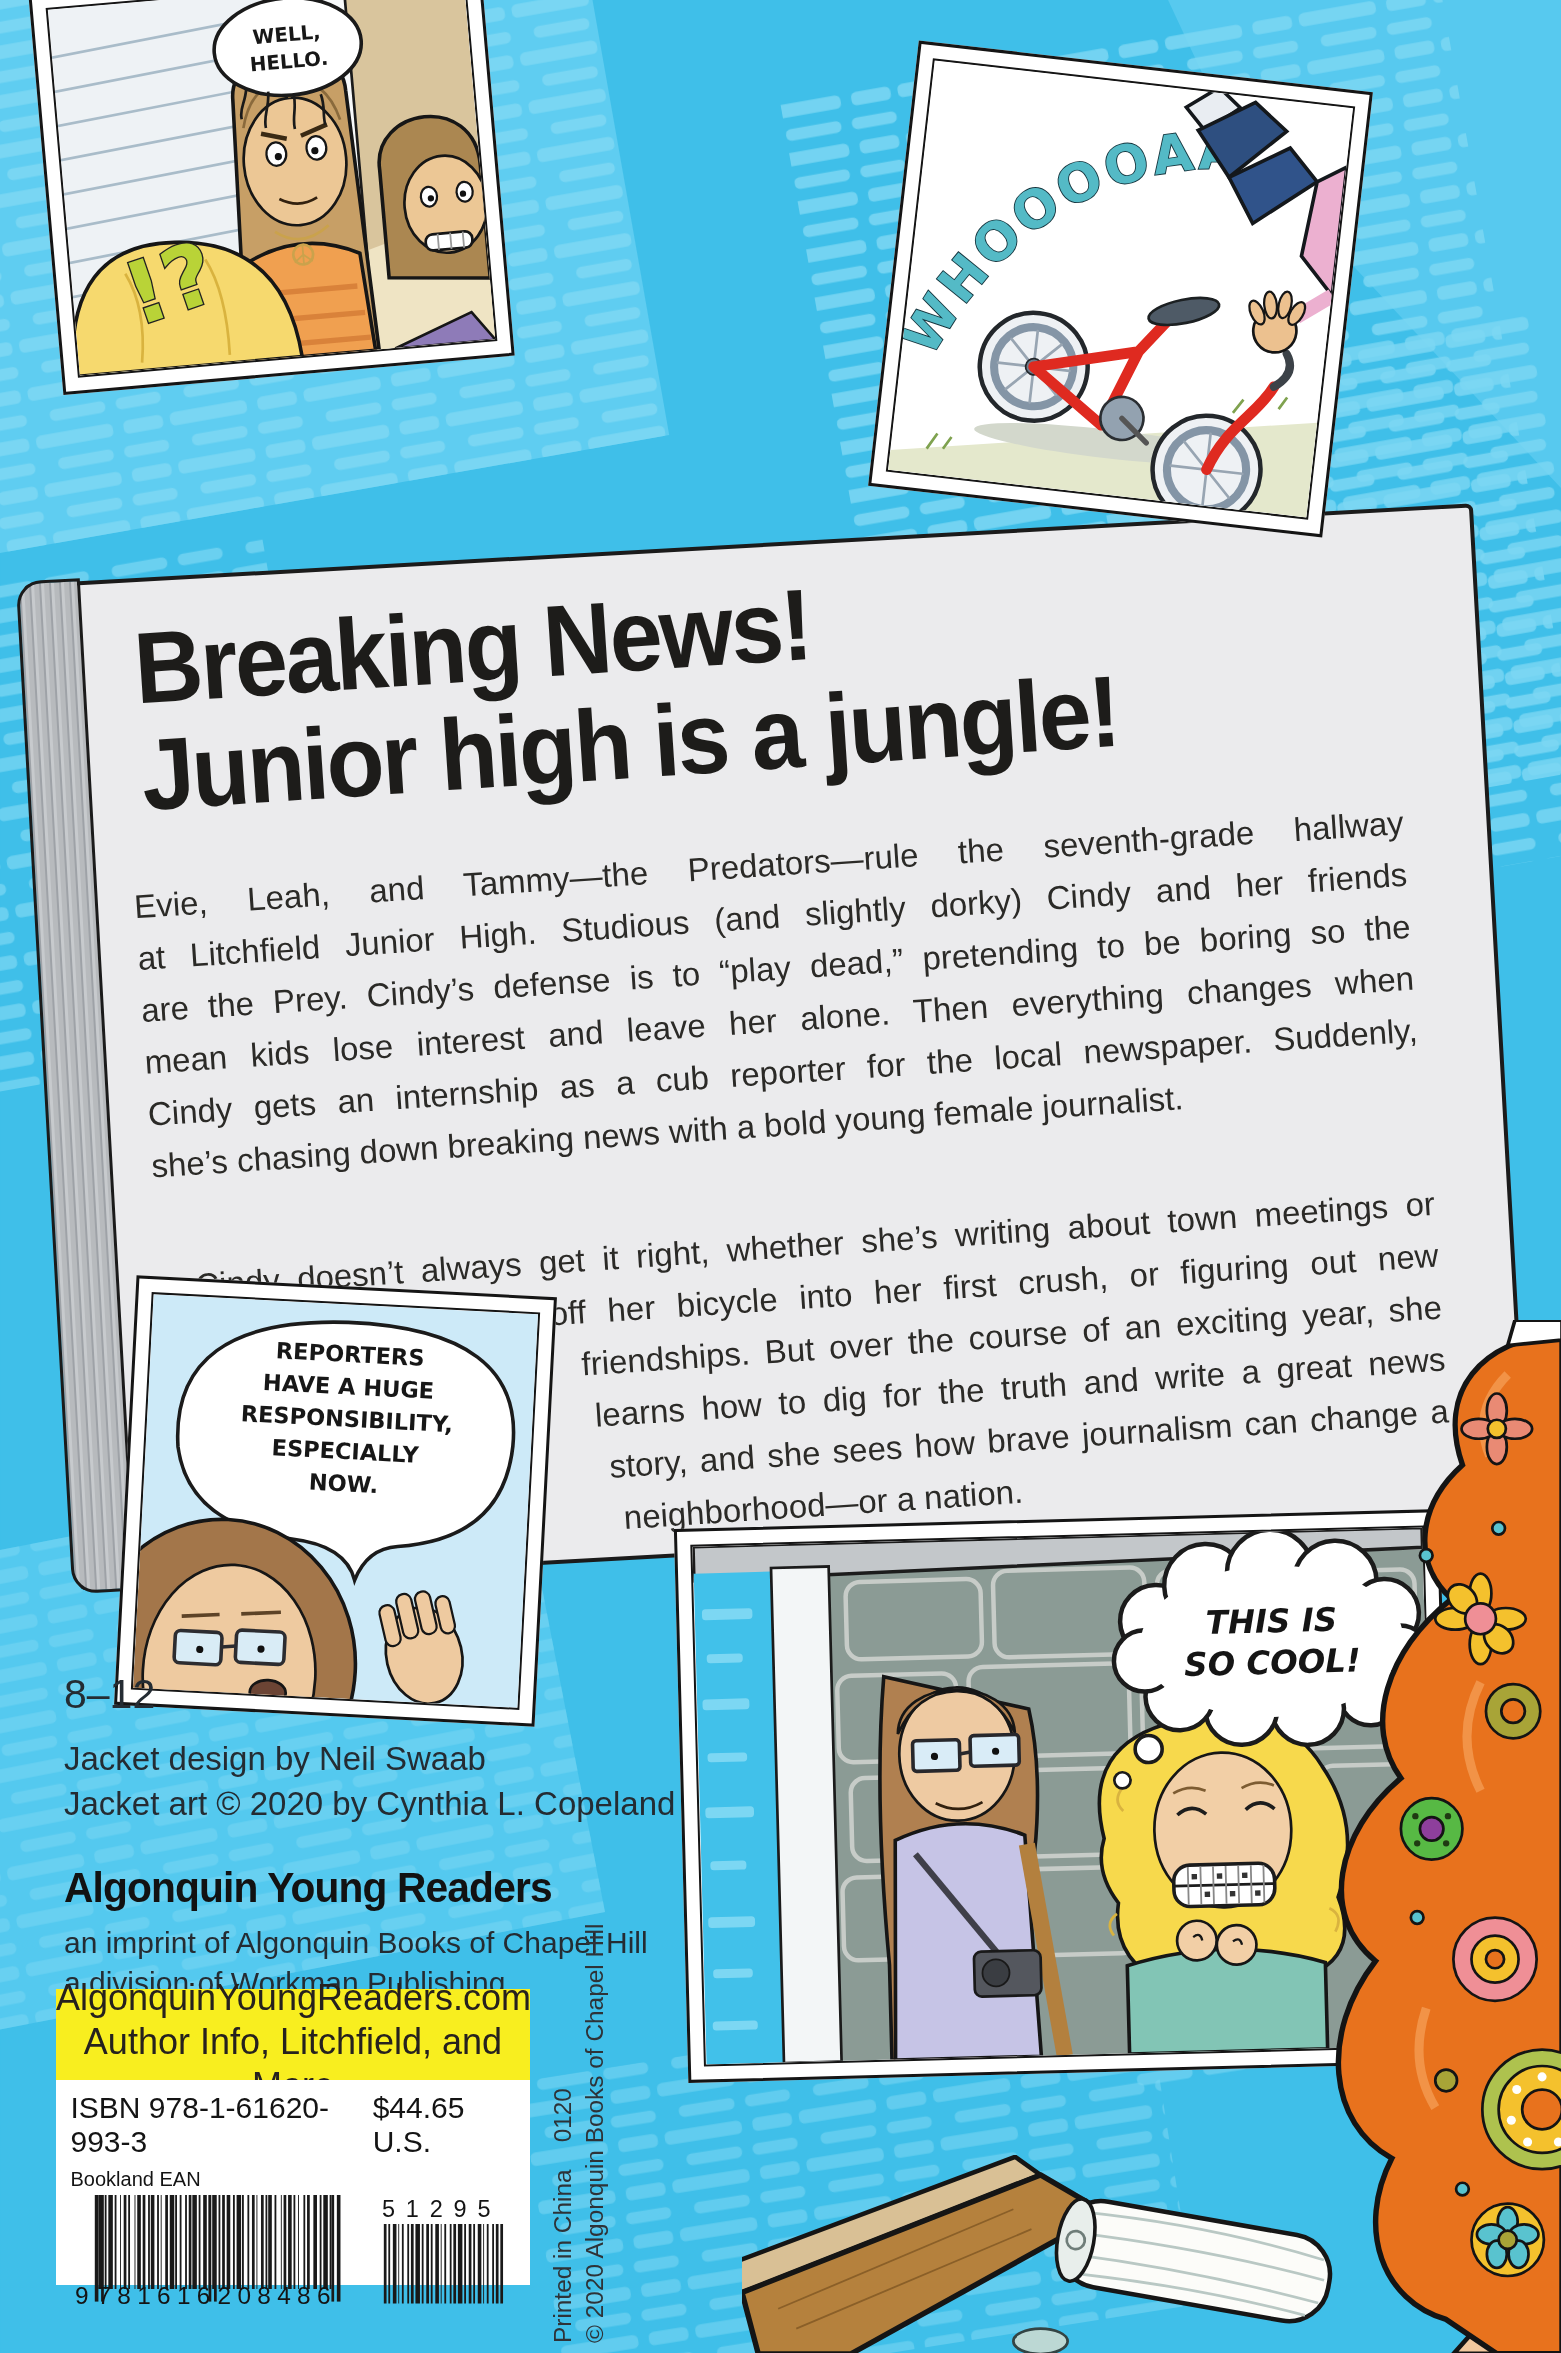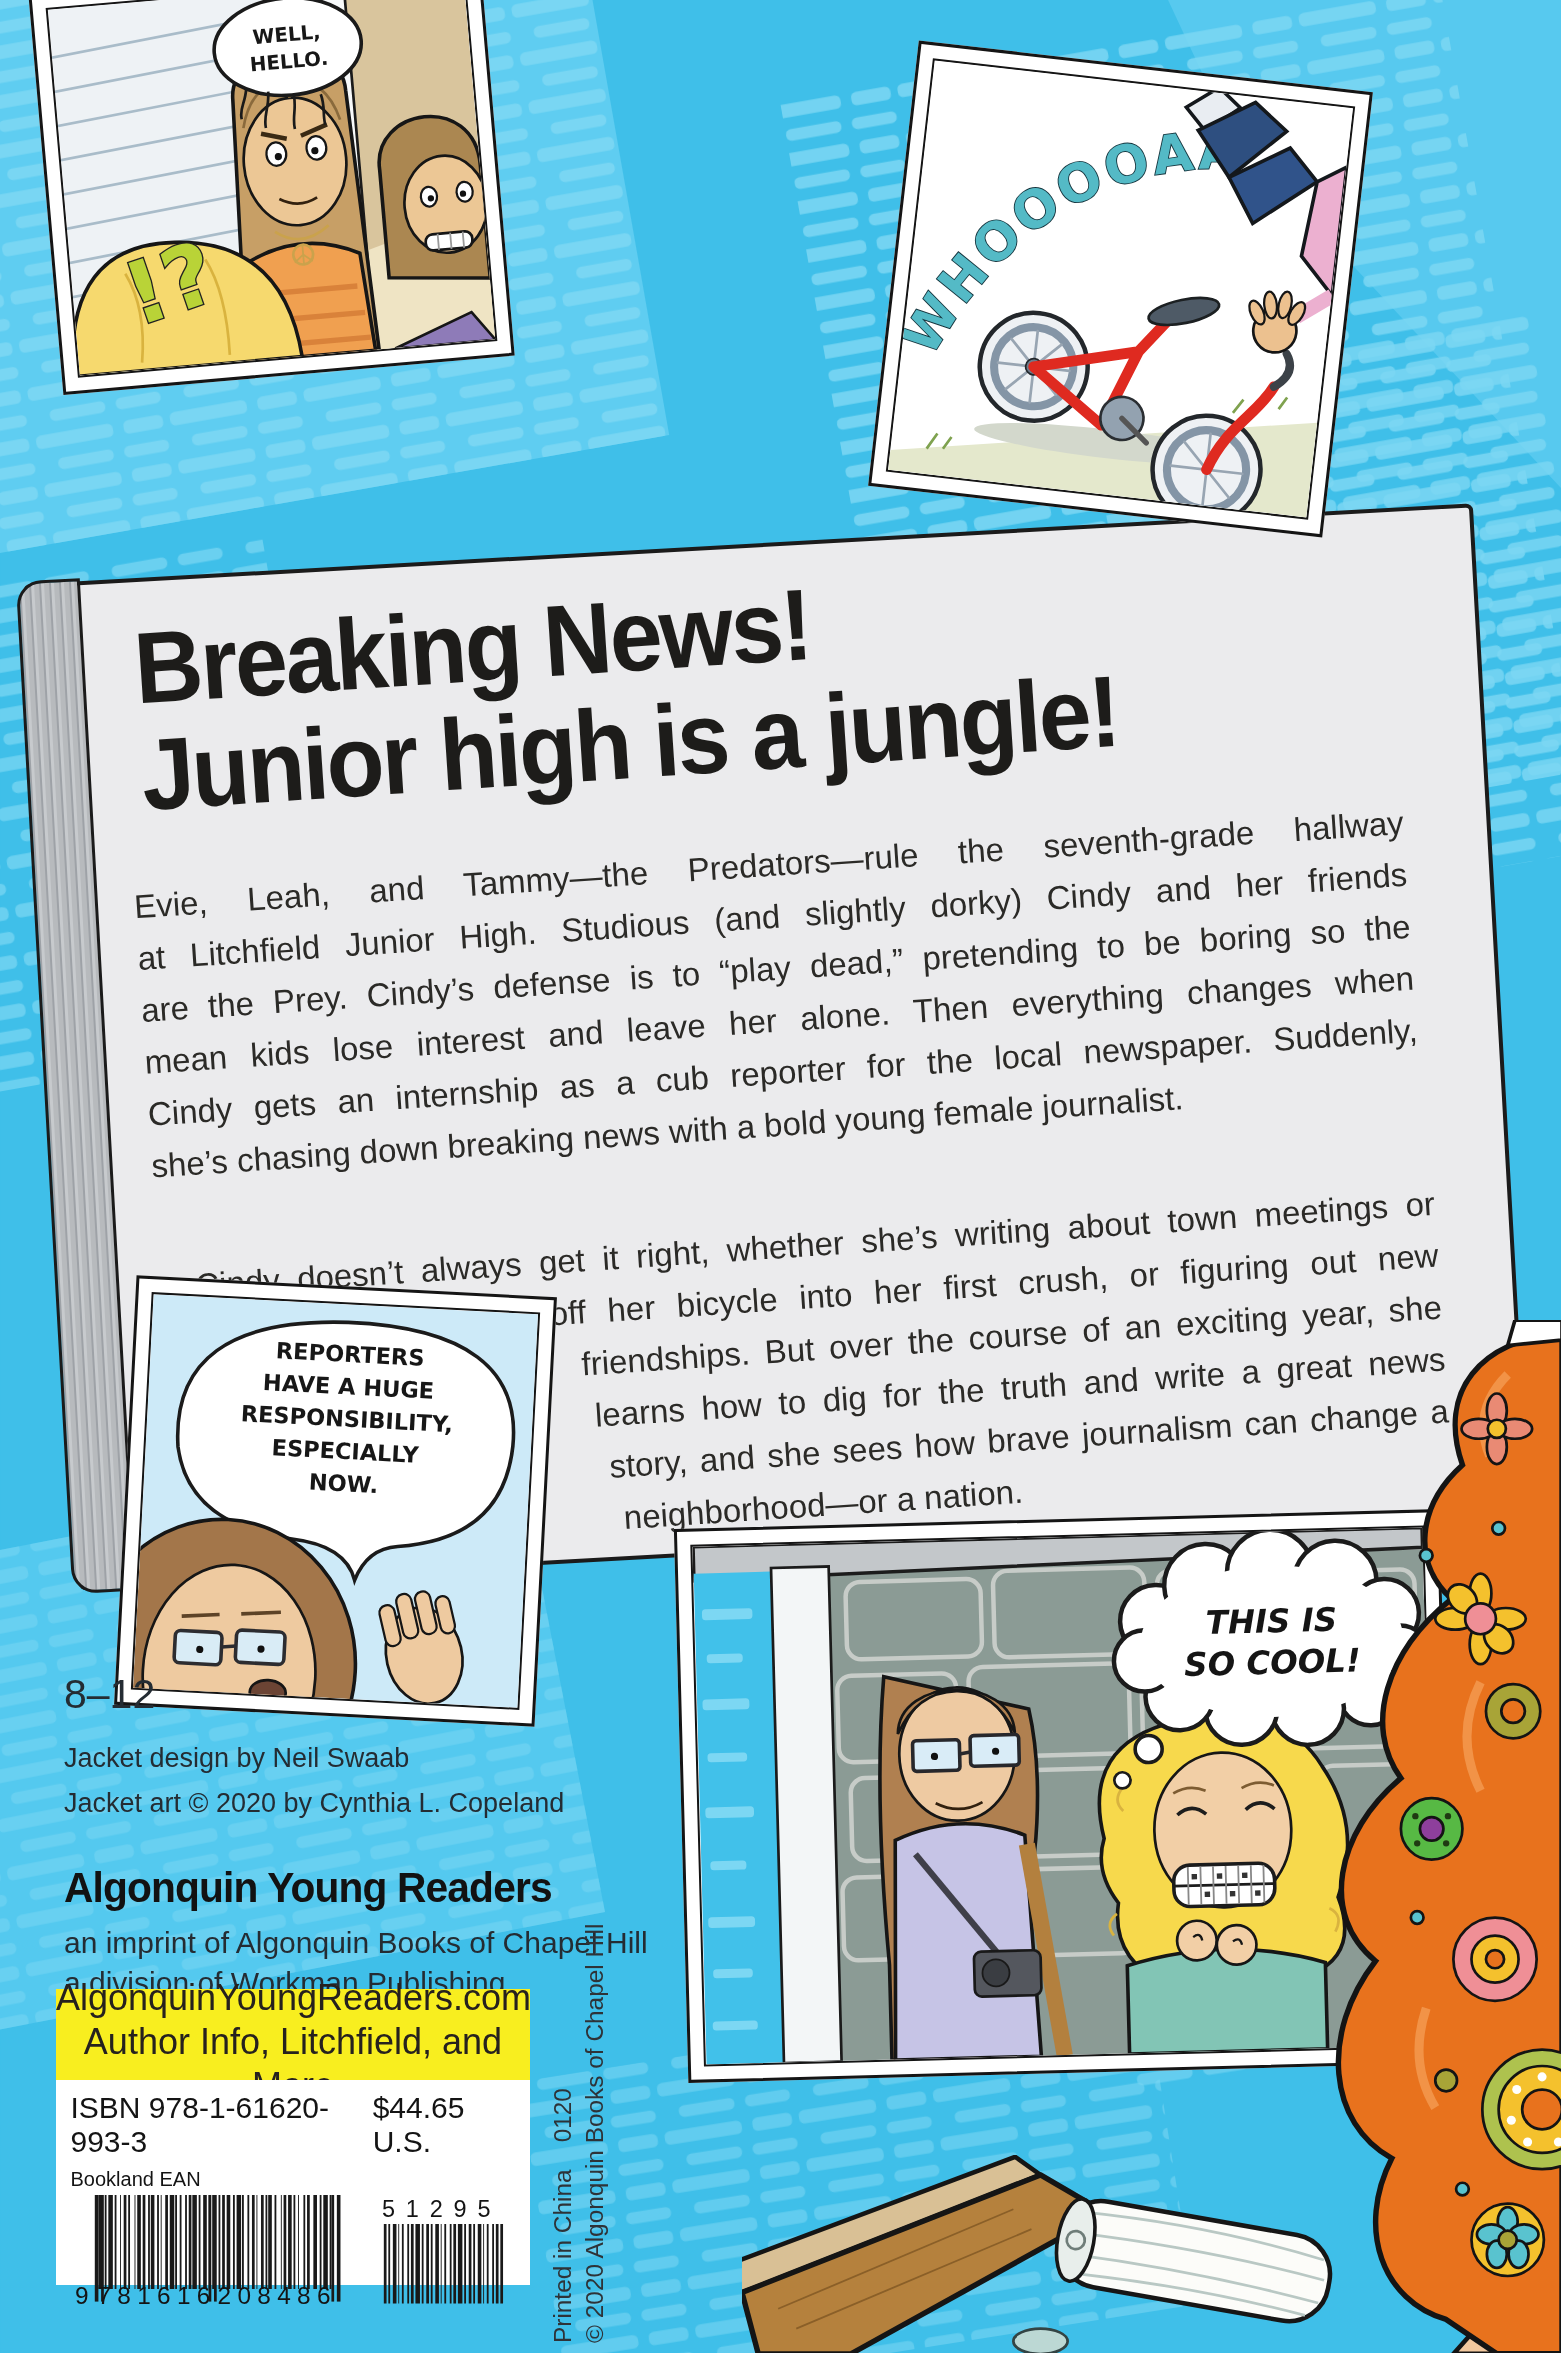--- a/index.html
+++ b/index.html
@@ -29,21 +29,21 @@
   .jl{text-align:justify;text-align-last:justify}
   .p2-3{margin-left:380px}.p2-4{margin-left:390px}.p2-5{margin-left:401px}.p2-6{margin-left:412px}
   
   .props,.leg,.dress{position:absolute}
   .props{left:742px;top:2155px;z-index:4}
   .leg{left:1394px;top:2200px;z-index:4}
   .dress{left:1209px;top:1320px;z-index:5}
   
   .credits{position:absolute;left:64px;top:1671px;z-index:6;color:#242c33}
   .age{font-size:41px;margin-bottom:18px}
-  .credit{font-size:27px;line-height:45px}
+  .credit{font-size:33px;line-height:45px}
   .pub{font-size:42px;font-weight:bold;color:#121212;margin-top:38px;letter-spacing:-0.9px;
        transform:scaleX(.97);transform-origin:left;white-space:nowrap}
   .imprint{font-size:30px;line-height:40px;margin-top:11px}
   .webbox{position:absolute;left:56px;top:1989px;width:474px;height:106px;background:#f8ee1f;z-index:6;
           display:flex;flex-direction:column;justify-content:center;text-align:center;
           font-size:36px;line-height:44px;color:#26211e}
   .isbnbox{position:absolute;left:56px;top:2080px;width:474px;height:205px;background:#ffffff;z-index:6;
            padding:11px 14.5px;box-sizing:border-box;color:#141414}
   .isbnrow{display:flex;justify-content:flex-end;font-size:30px}
   .bookland{font-size:20px;margin-top:9px}

